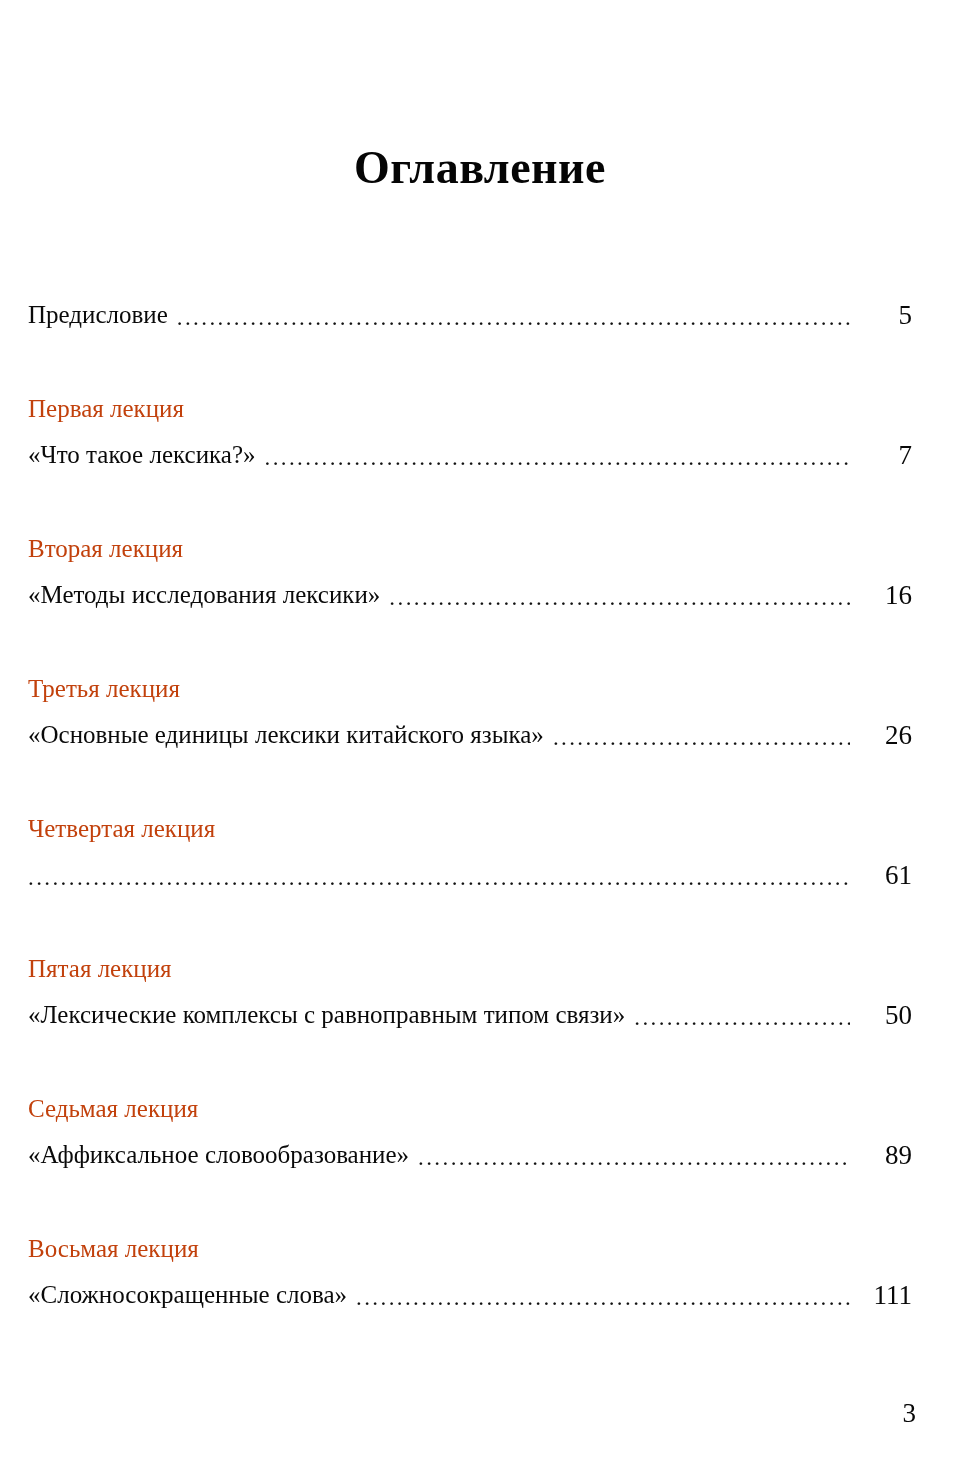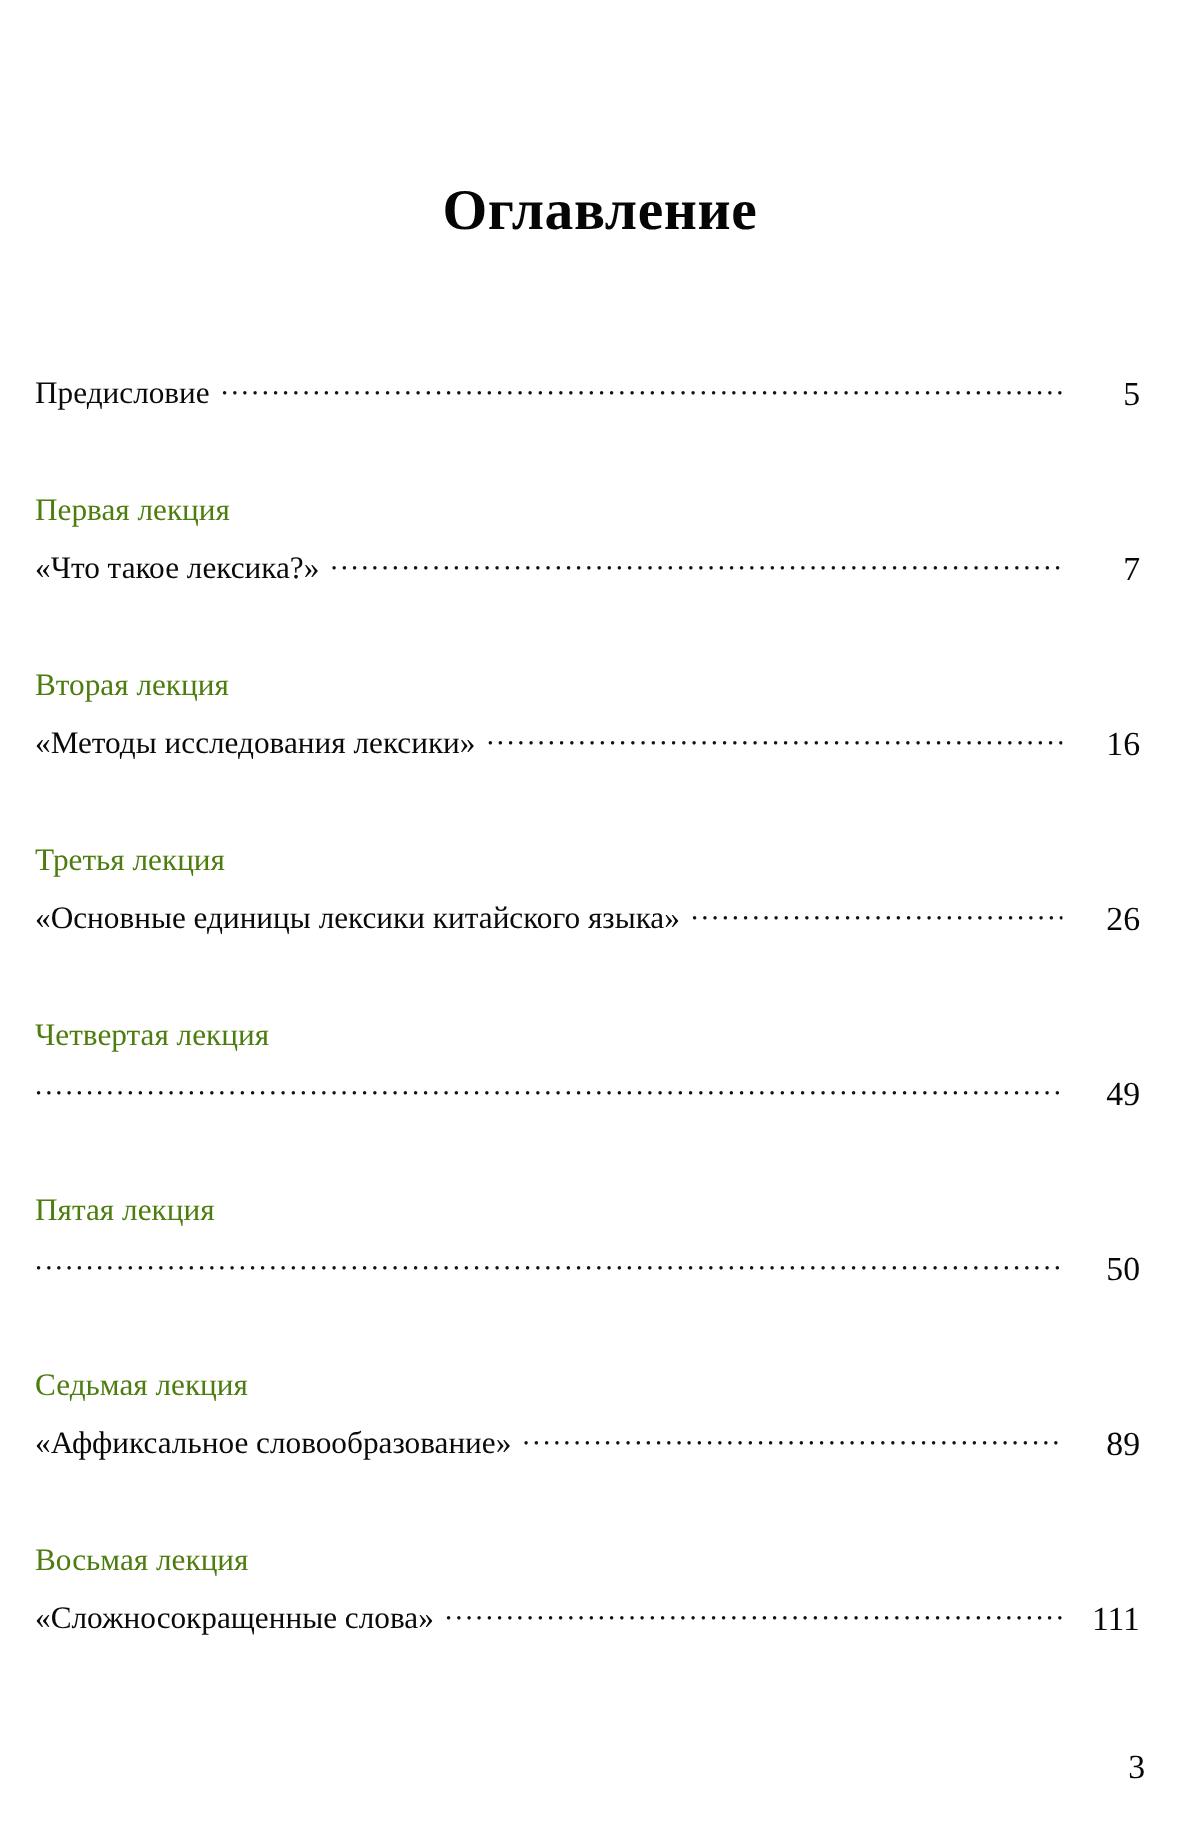--- a/index.html
+++ b/index.html
@@ -42,27 +42,27 @@
 
   .toc-entry {
     margin-bottom: 48px;
   }
   .toc-entry:last-child { margin-bottom: 12px; }
 
   .entry-heading {
     font-family: "Liberation Serif", "DejaVu Serif", serif;
     font-size: 25px;
     line-height: 46px;
-    color: #4d7c0f;
+    color: #c2410c;
     white-space: nowrap;
   }
 
   .entry-row {
     display: flex;
-    align-items: center;
+    align-items: flex-end;
     width: 884px;
     line-height: 46px;
   }
 
   .entry-label {
     font-family: "Liberation Serif", "DejaVu Serif", serif;
     font-size: 25px;
     color: #0a0a0a;
     white-space: nowrap;
     flex: 0 0 auto;
@@ -148,26 +148,27 @@
         <div class="entry-row">
           <span class="entry-label">«Основные единицы лексики китайского языка»</span>
           <span class="entry-leader"></span>
           <span class="entry-page">26</span>
         </div>
       </div>
       <div class="toc-entry">
         <div class="entry-heading">Четвертая лекция</div>
         <div class="entry-row">
           <span class="entry-leader"></span>
-          <span class="entry-page">49</span>
+          <span class="entry-page">61</span>
         </div>
       </div>
       <div class="toc-entry">
         <div class="entry-heading">Пятая лекция</div>
         <div class="entry-row">
+          <span class="entry-label">«Лексические комплексы с равноправным типом связи»</span>
           <span class="entry-leader"></span>
           <span class="entry-page">50</span>
         </div>
       </div>
       <div class="toc-entry">
         <div class="entry-heading">Седьмая лекция</div>
         <div class="entry-row">
           <span class="entry-label">«Аффиксальное словообразование»</span>
           <span class="entry-leader"></span>
           <span class="entry-page">89</span>

